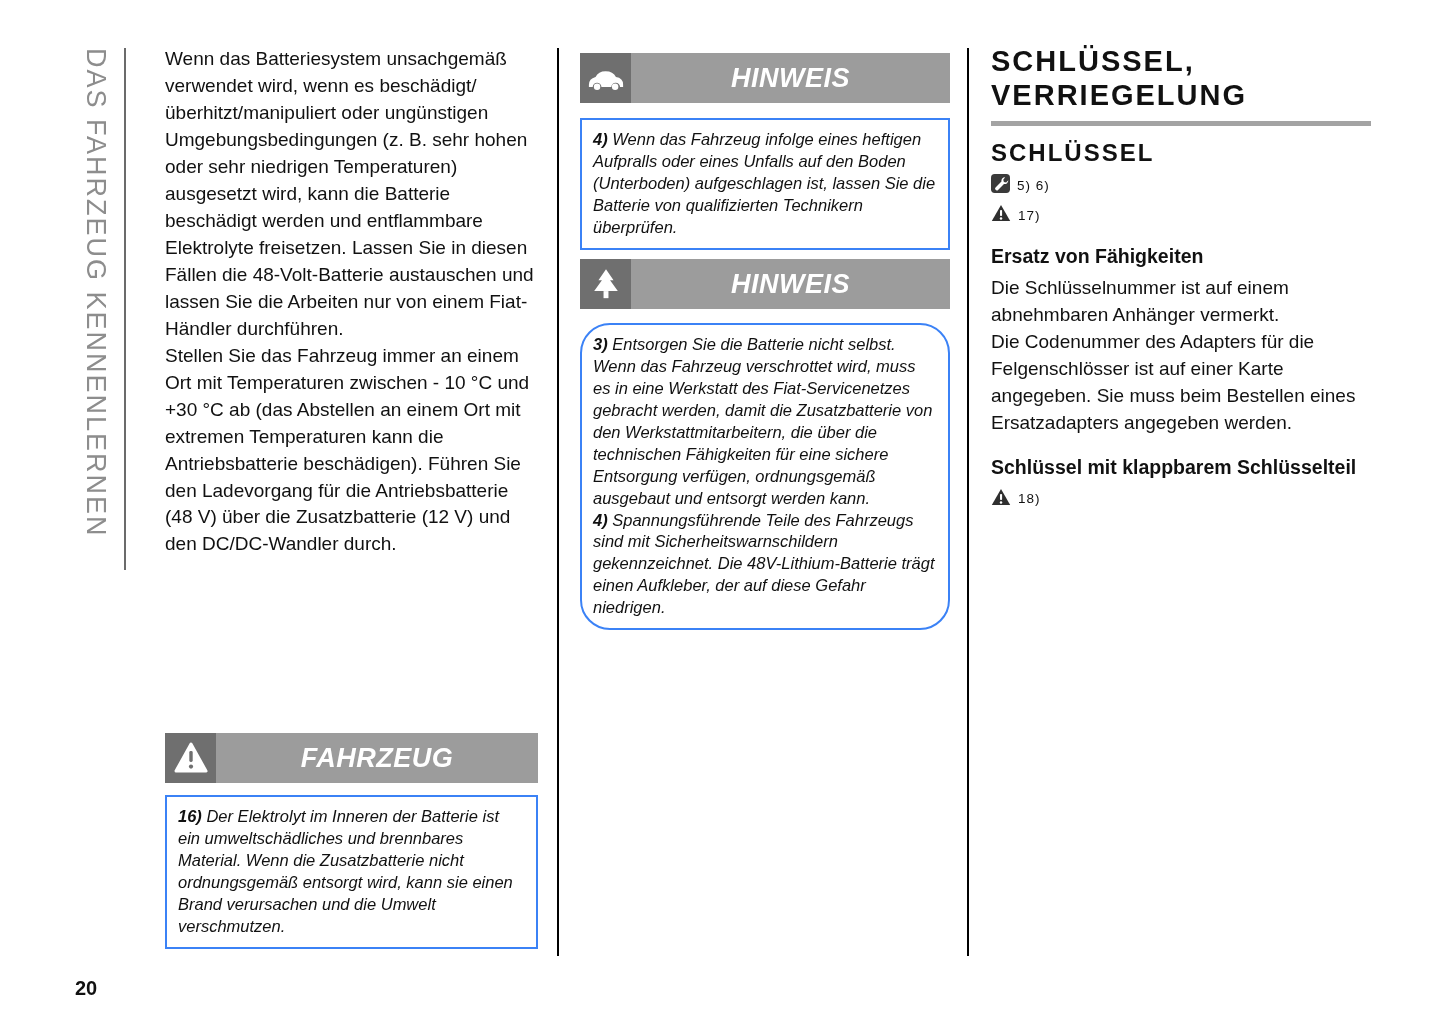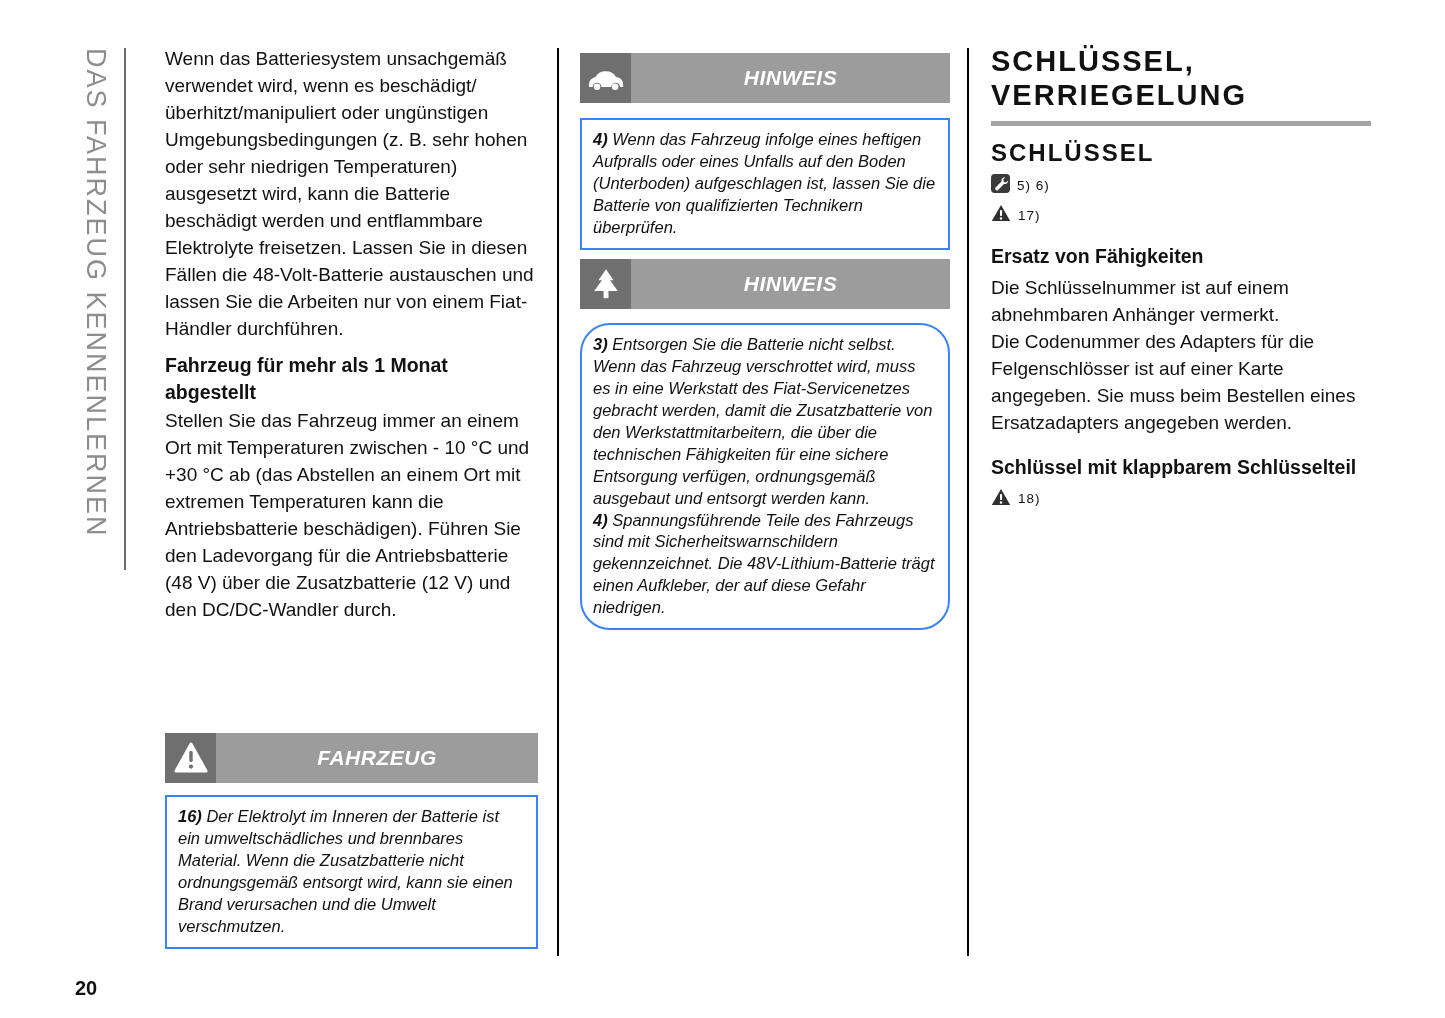--- a/index.html
+++ b/index.html
@@ -27,21 +27,21 @@
 
   
   .body-text { font-size:19px; line-height:1.42; color:#111; }
   .subhead { font-size:19.5px; font-weight:bold; line-height:1.38; margin-top:9px; margin-bottom:3px; }
 
   
   .banner { display:flex; height:50px; background:#9c9c9c; width:373px; }
   .banner-icon { width:51px; min-width:51px; background:#6f6f6f; display:flex; align-items:center; justify-content:center; }
   .banner-title {
     flex:1; display:flex; align-items:center; justify-content:center;
-    color:#fff; font-weight:bold; font-style:italic; font-size:21px; letter-spacing:0.5px;
+    color:#fff; font-weight:bold; font-style:italic; font-size:27px; letter-spacing:0.5px;
   }
 
   
   .note-box {
     border:2px solid #3b82f6; width:373px;
     padding:9px 11px;
     font-style:italic; font-size:16.5px; line-height:1.33; color:#111;
   }
   .note-box p { margin:0; }
   .note-num { font-weight:bold; font-style:italic; }
@@ -75,21 +75,20 @@
 </head>
 <body>
 
 <div class="page">
 
   <div class="sidebar-label">DAS FAHRZEUG KENNENLERNEN</div>
   <div class="sidebar-rule"></div>
 
   <section class="col1">
     <p class="body-text">Wenn das Batteriesystem unsachgemäß verwendet wird, wenn es beschädigt/überhitzt/manipuliert oder ungünstigen Umgebungsbedingungen (z. B. sehr hohen oder sehr niedrigen Temperaturen) ausgesetzt wird, kann die Batterie beschädigt werden und entflammbare Elektrolyte freisetzen. Lassen Sie in diesen Fällen die 48-Volt-Batterie austauschen und lassen Sie die Arbeiten nur von einem Fiat-Händler durchführen.</p>
-    <h3 class="subhead">Fahrzeug für mehr als 1 Monat abgestellt</h3>
     <p class="body-text">Stellen Sie das Fahrzeug immer an einem Ort mit Temperaturen zwischen - 10 °C und +30 °C ab (das Abstellen an einem Ort mit extremen Temperaturen kann die Antriebsbatterie beschädigen). Führen Sie den Ladevorgang für die Antriebsbatterie (48 V) über die Zusatzbatterie (12 V) und den DC/DC-Wandler durch.</p>
 
     <div class="banner">
       <div class="banner-icon">
         <svg width="34" height="32" viewBox="0 0 34 32" aria-hidden="true">
           <path d="M17 2 L32 29 H2 Z" fill="#ffffff" stroke="#ffffff" stroke-width="3" stroke-linejoin="round"></path>
           <rect x="15.3" y="9" width="3.4" height="11" rx="1.4" fill="#6f6f6f"></rect>
           <circle cx="17" cy="24.6" r="2.1" fill="#6f6f6f"></circle>
         </svg>
       </div>

